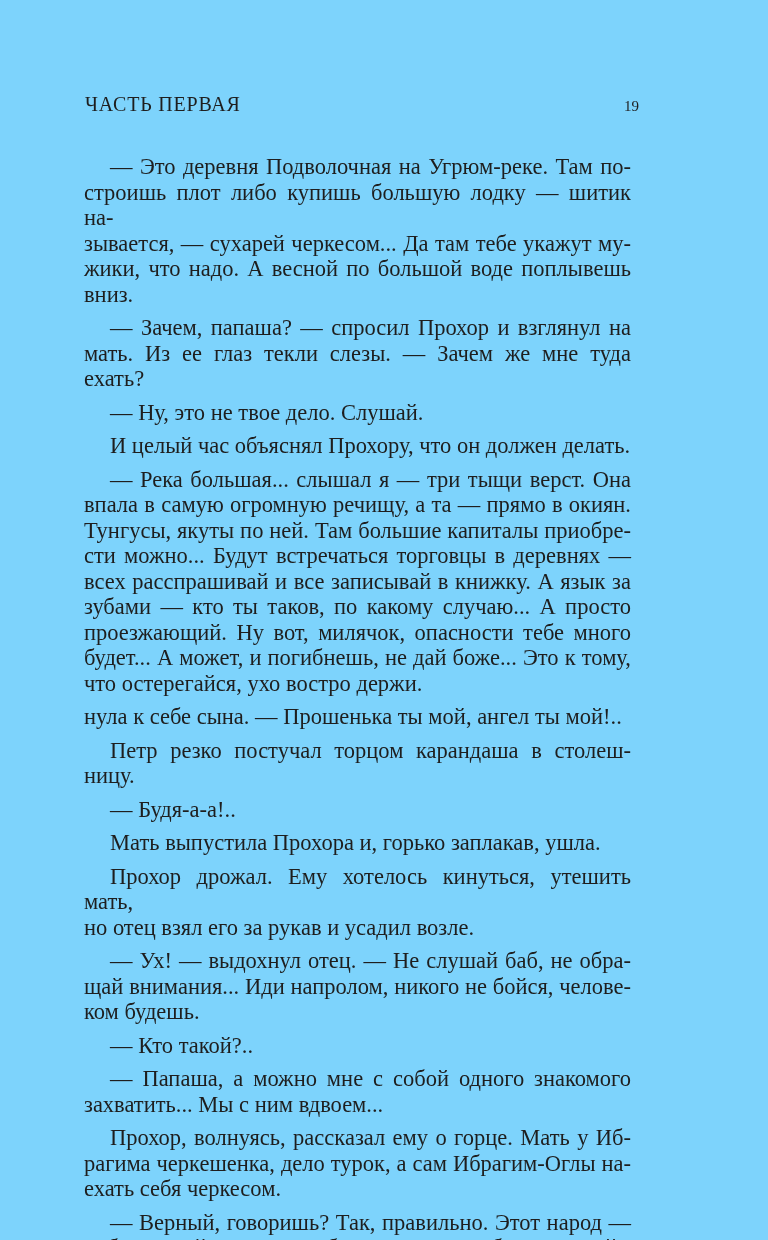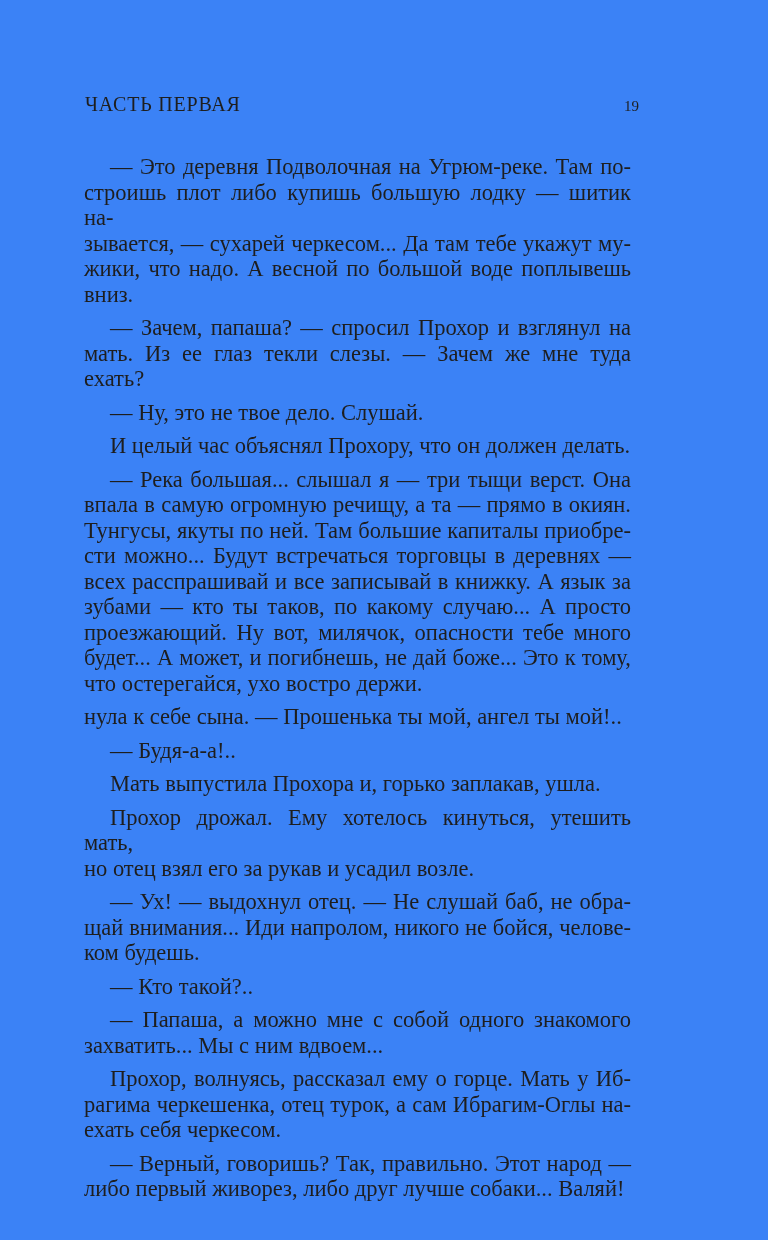--- a/index.html
+++ b/index.html
@@ -4,21 +4,21 @@
 <style>
   html, body {
     margin: 0;
     padding: 0;
     background: #ffffff;
   }
   .page {
     position: relative;
     width: 768px;
     height: 1240px;
-    background: #3b82f6;
+    background: #7dd3fc;
     font-family: "Liberation Serif", "DejaVu Serif", serif;
     color: #1e1e1e;
     overflow: hidden;
   }
   .running-header {
     position: absolute;
     left: 76px;
     width: 563px;
     top: 93px;
     display: flex;
@@ -92,20 +92,24 @@
         <div class="line">всех расспрашивай и все записывай в книжку. А язык за</div>
         <div class="line">зубами — кто ты таков, по какому случаю... А просто</div>
         <div class="line">проезжающий. Ну вот, милячок, опасности тебе много</div>
         <div class="line">будет... А может, и погибнешь, не дай боже... Это к тому,</div>
         <div class="line last">что остерегайся, ухо востро держи.</div>
       </div>
       <div class="paragraph">
         <div class="line last">нула к себе сына. — Прошенька ты мой, ангел ты мой!..</div>
       </div>
       <div class="paragraph">
+        <div class="line first">Петр резко постучал торцом карандаша в столеш-</div>
+        <div class="line last">ницу.</div>
+      </div>
+      <div class="paragraph">
         <div class="line first last">— Будя-а-а!..</div>
       </div>
       <div class="paragraph">
         <div class="line first last">Мать выпустила Прохора и, горько заплакав, ушла.</div>
       </div>
       <div class="paragraph">
         <div class="line first">Прохор дрожал. Ему хотелось кинуться, утешить мать,</div>
         <div class="line last">но отец взял его за рукав и усадил возле.</div>
       </div>
       <div class="paragraph">
@@ -115,21 +119,21 @@
       </div>
       <div class="paragraph">
         <div class="line first last">— Кто такой?..</div>
       </div>
       <div class="paragraph">
         <div class="line first">— Папаша, а можно мне с собой одного знакомого</div>
         <div class="line last">захватить... Мы с ним вдвоем...</div>
       </div>
       <div class="paragraph">
         <div class="line first">Прохор, волнуясь, рассказал ему о горце. Мать у Иб-</div>
-        <div class="line">рагима черкешенка, отец турок, а сам Ибрагим-Оглы на-</div>
+        <div class="line">рагима черкешенка, дело турок, а сам Ибрагим-Оглы на-</div>
         <div class="line last">ехать себя черкесом.</div>
       </div>
       <div class="paragraph">
         <div class="line first">— Верный, говоришь? Так, правильно. Этот народ —</div>
         <div class="line last">либо первый живорез, либо друг лучше собаки... Валяй!</div>
       </div>
     </div>
 </div>
 
 </body></html>

